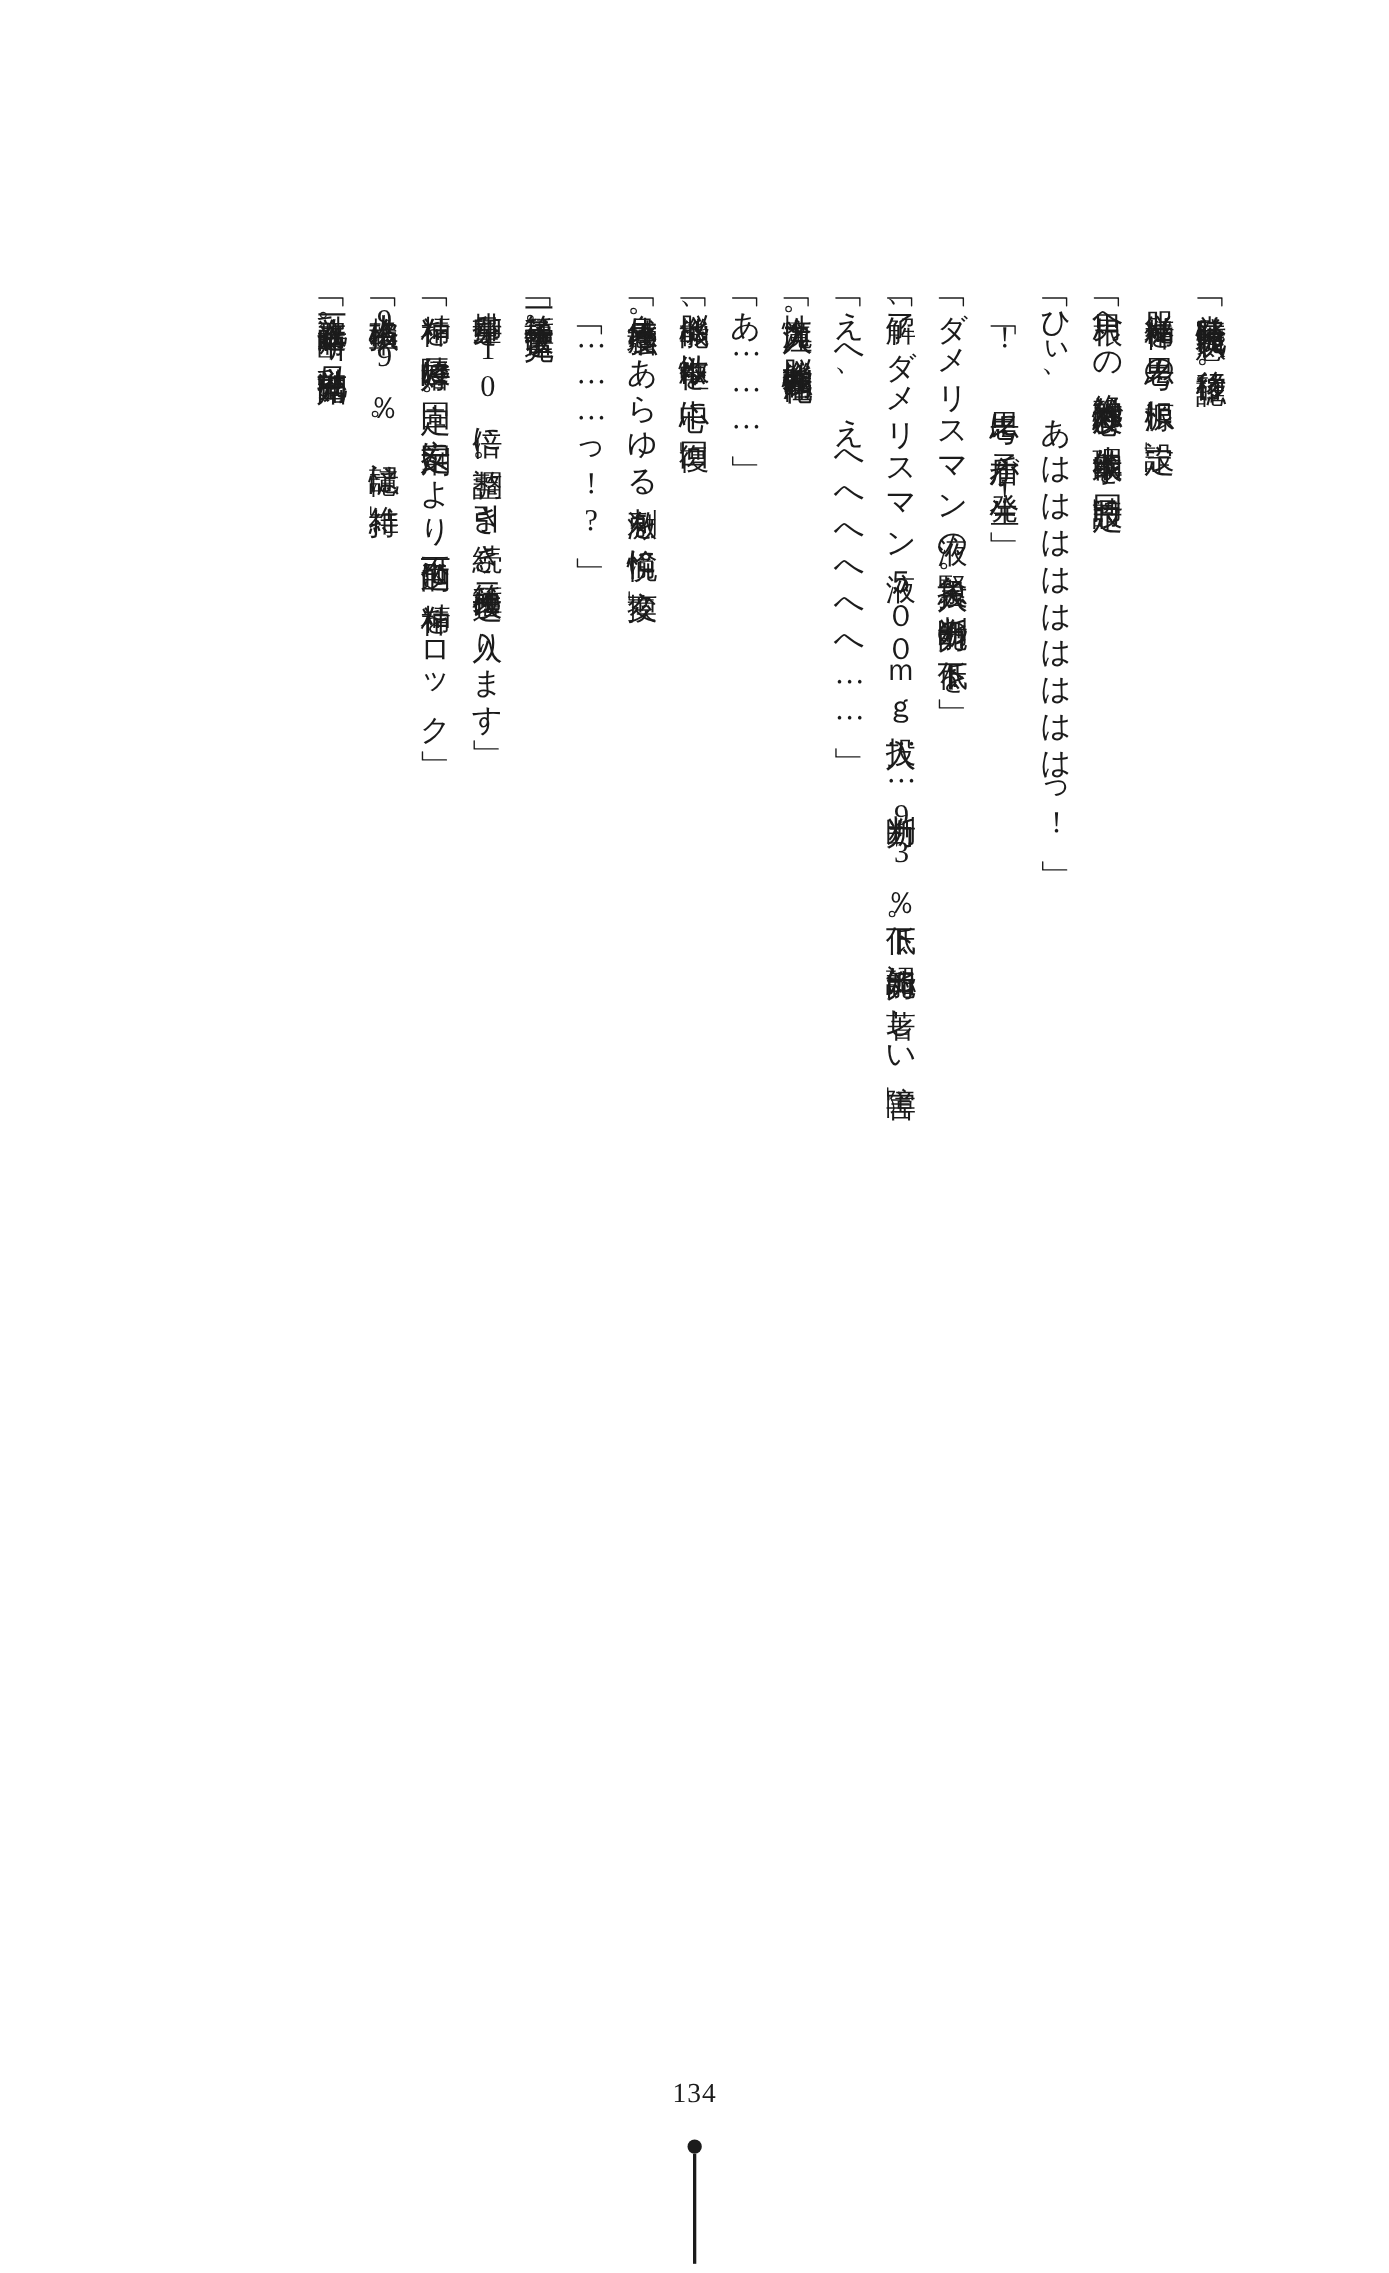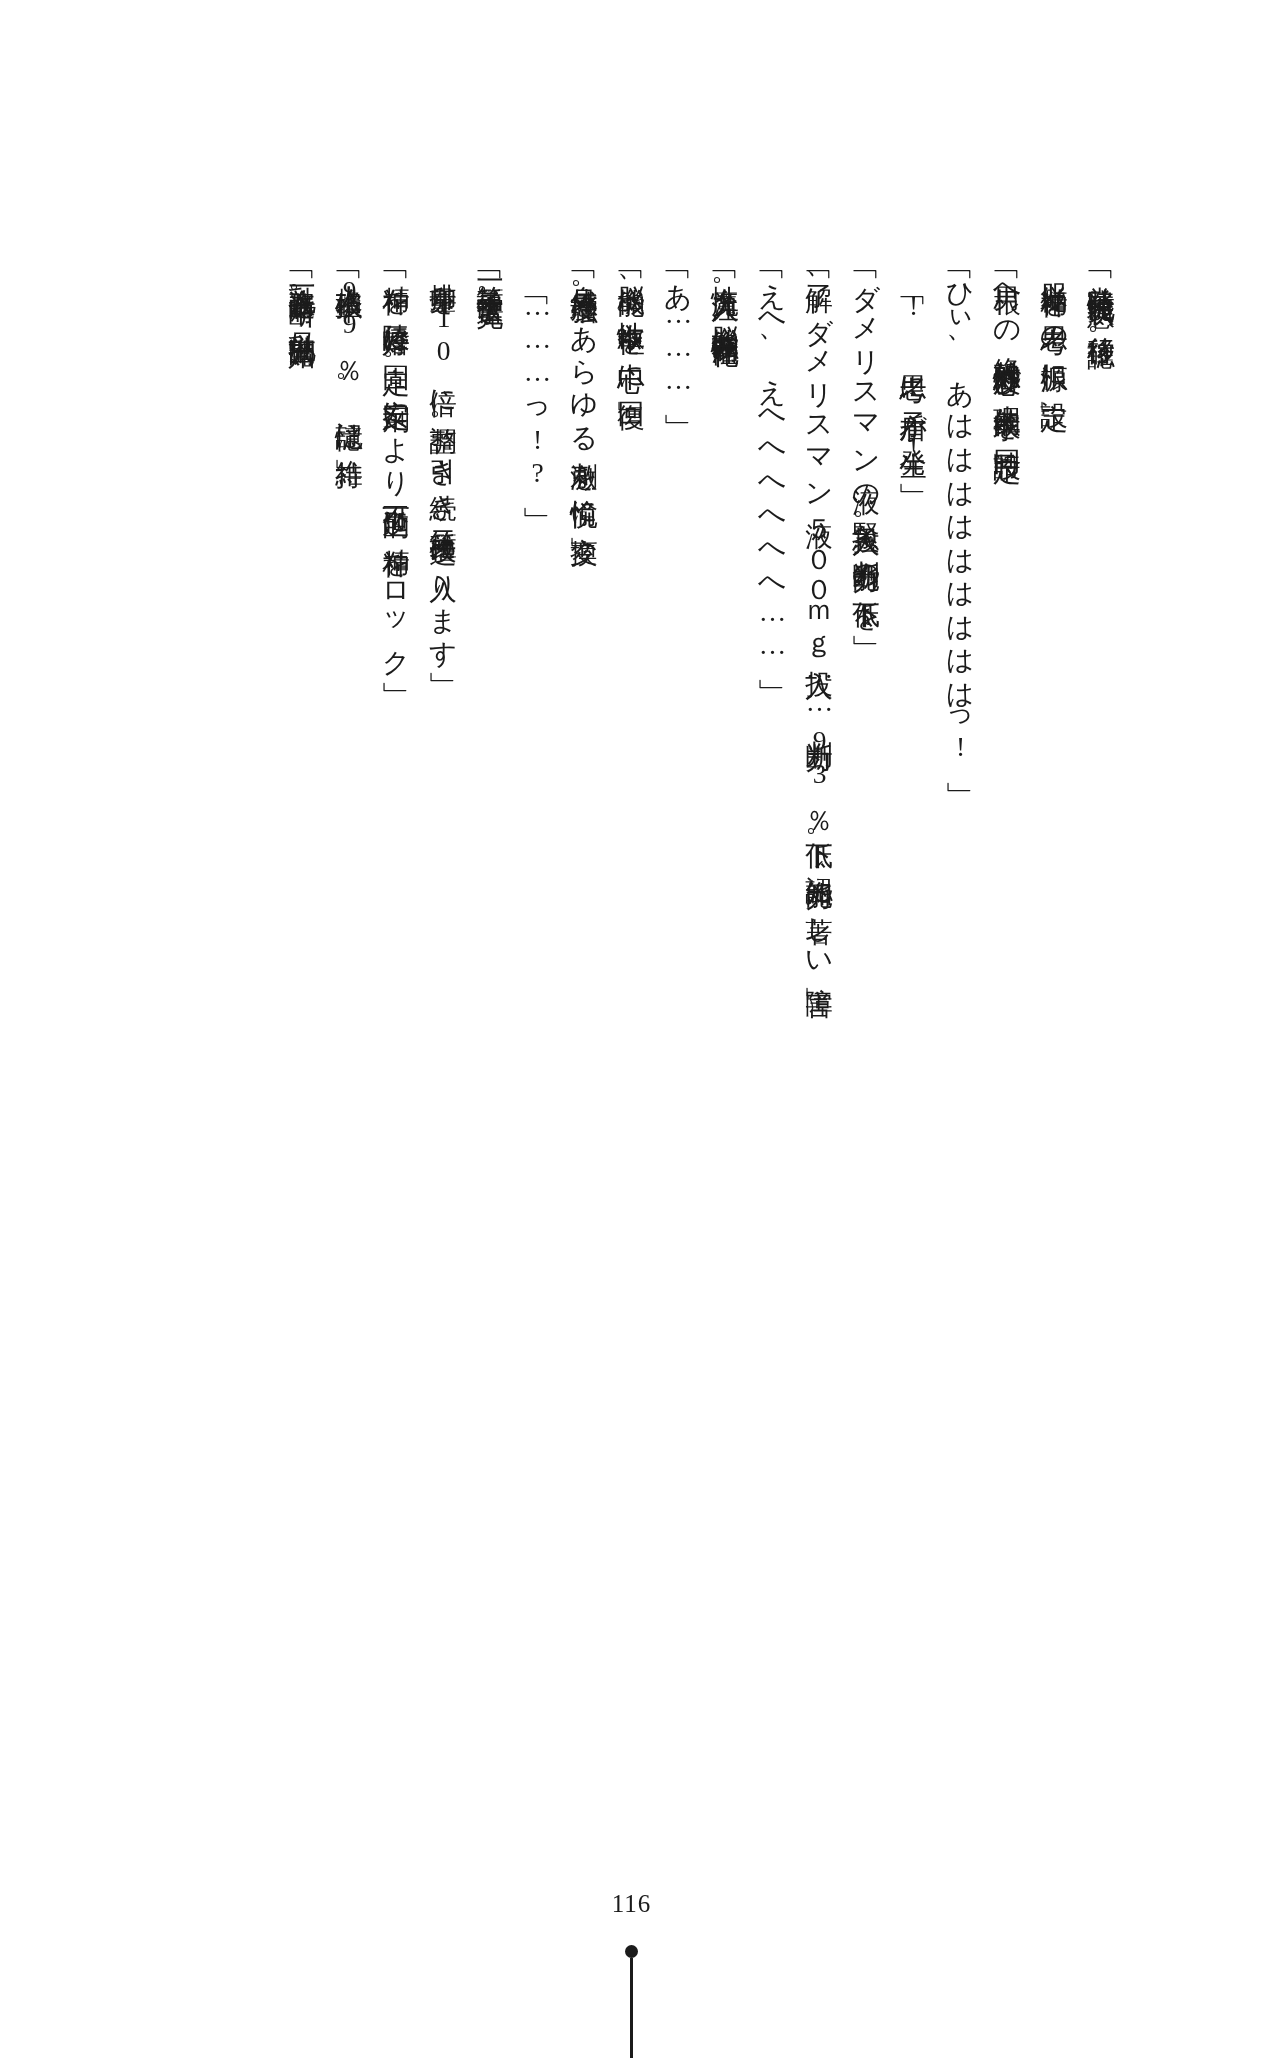--- a/index.html
+++ b/index.html
@@ -115,20 +115,20 @@
     <div class="vline">「脳機能、性欲中枢を中心に回復」</div>
     <div class="vline">「身体感度増強。あらゆる刺激を愉悦に変換」</div>
     <div class="vline indent-1">「………っ!?」</div>
     <div class="vline">「第一種子宮改造完了。</div>
     <div class="vline">排卵量を10倍に調整。引き続き第二種改造に入ります」</div>
     <div class="vline">「精神を陵辱嗜好に固定。安定剤により不可逆的に精神をロック」</div>
     <div class="vline">「人格破損率99％。記憶は維持」</div>
     <div class="vline">「乳房改造一時中断。母乳抽出開始」</div>
   </div>
 
-  <div id="page-number">116</div>
+  <div id="page-number">134</div>
 
   <div id="bottom-mark">
     <span class="dot"></span>
     <span class="rule"></span>
   </div>
 
 </div>
 
 </body></html>

